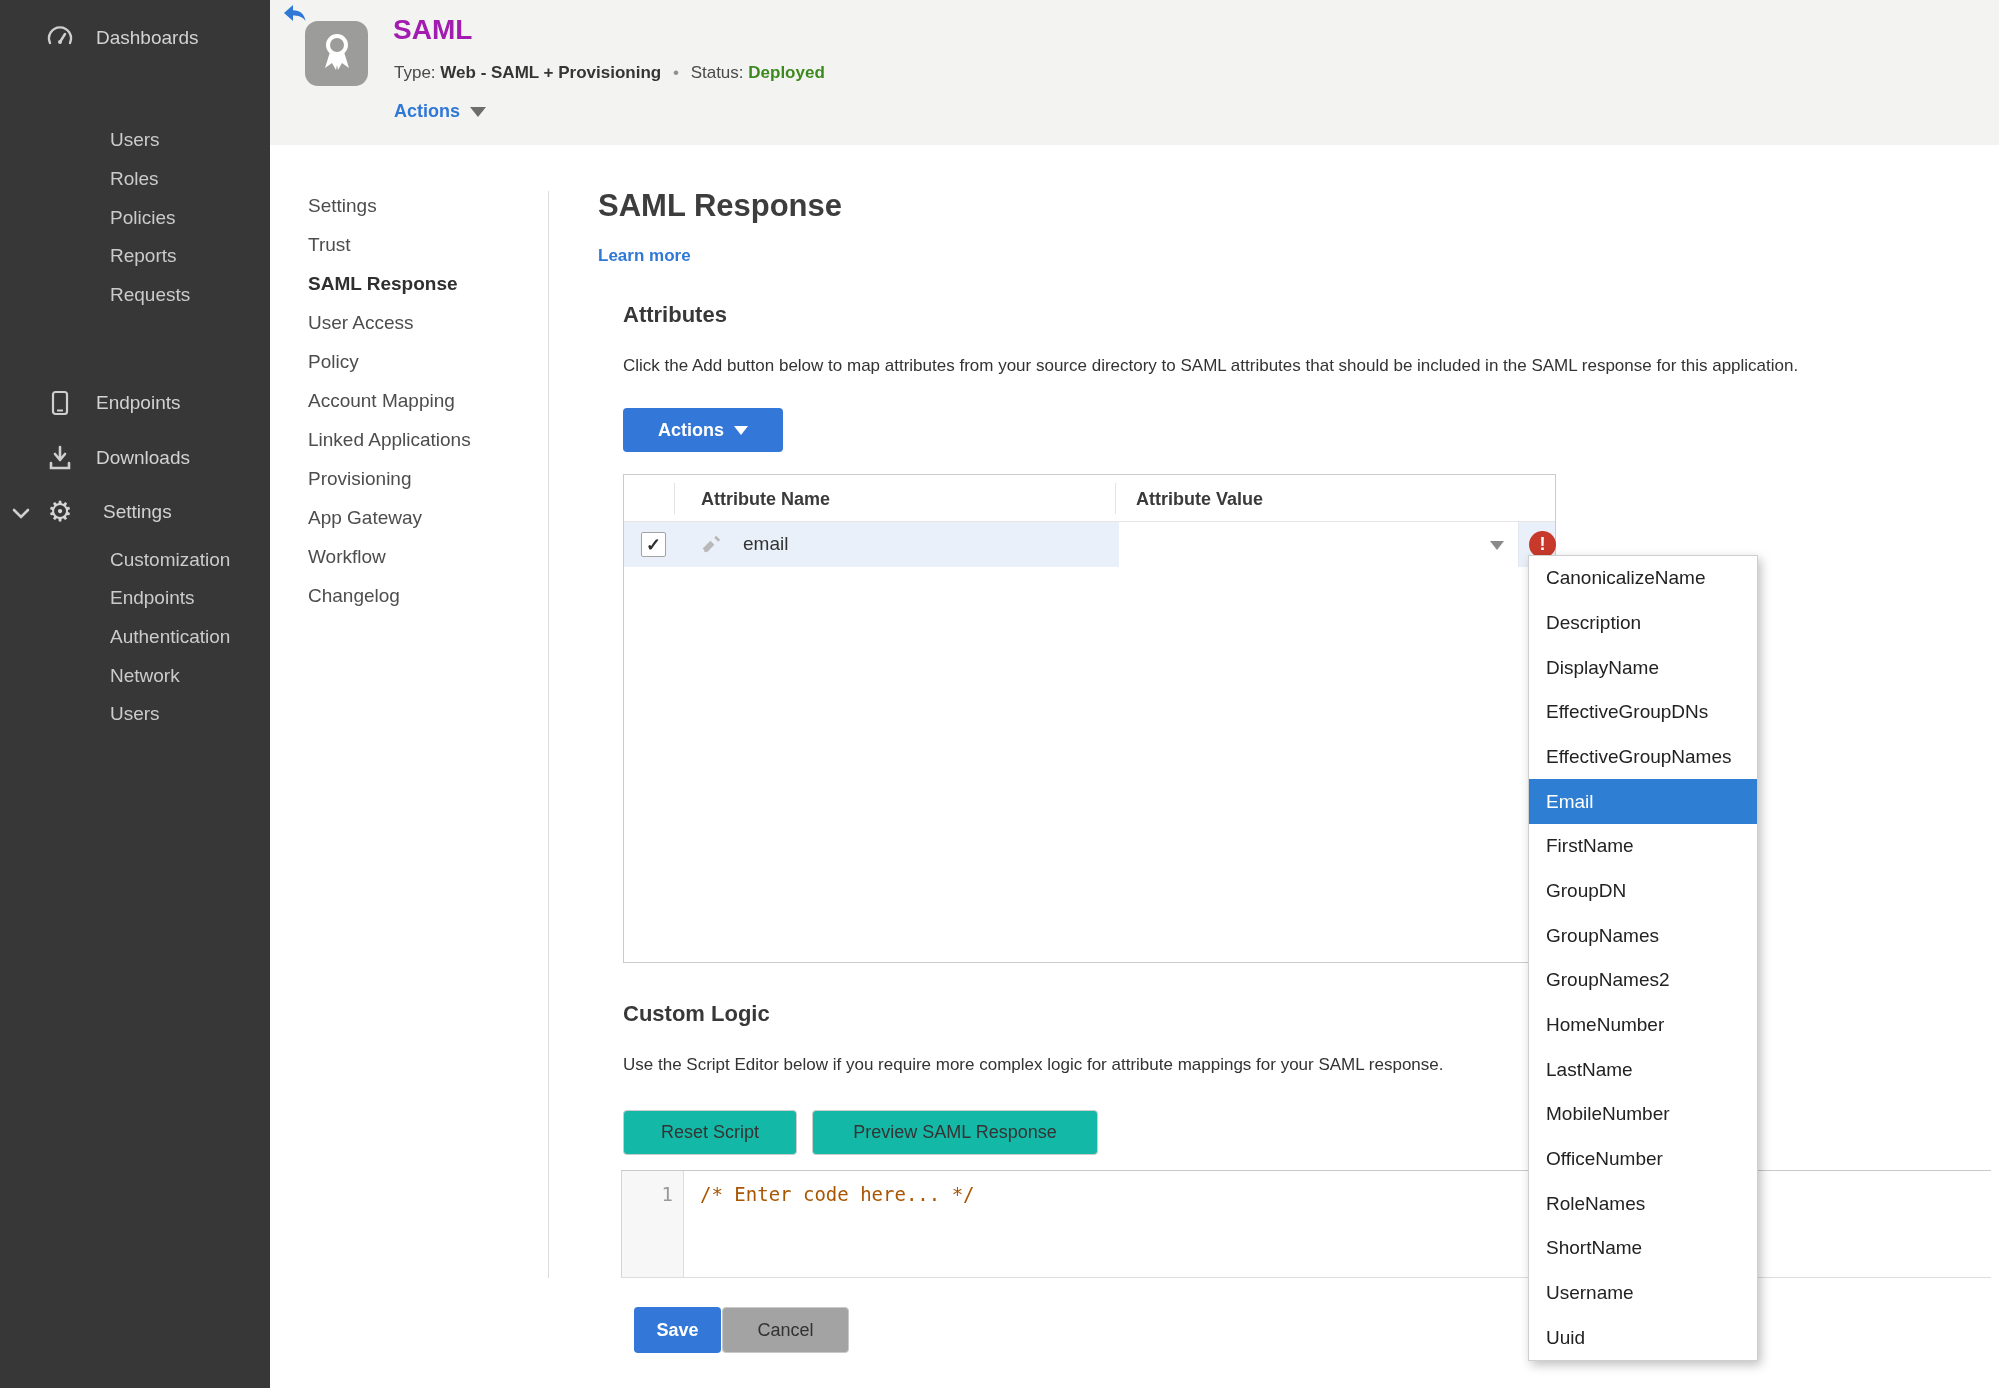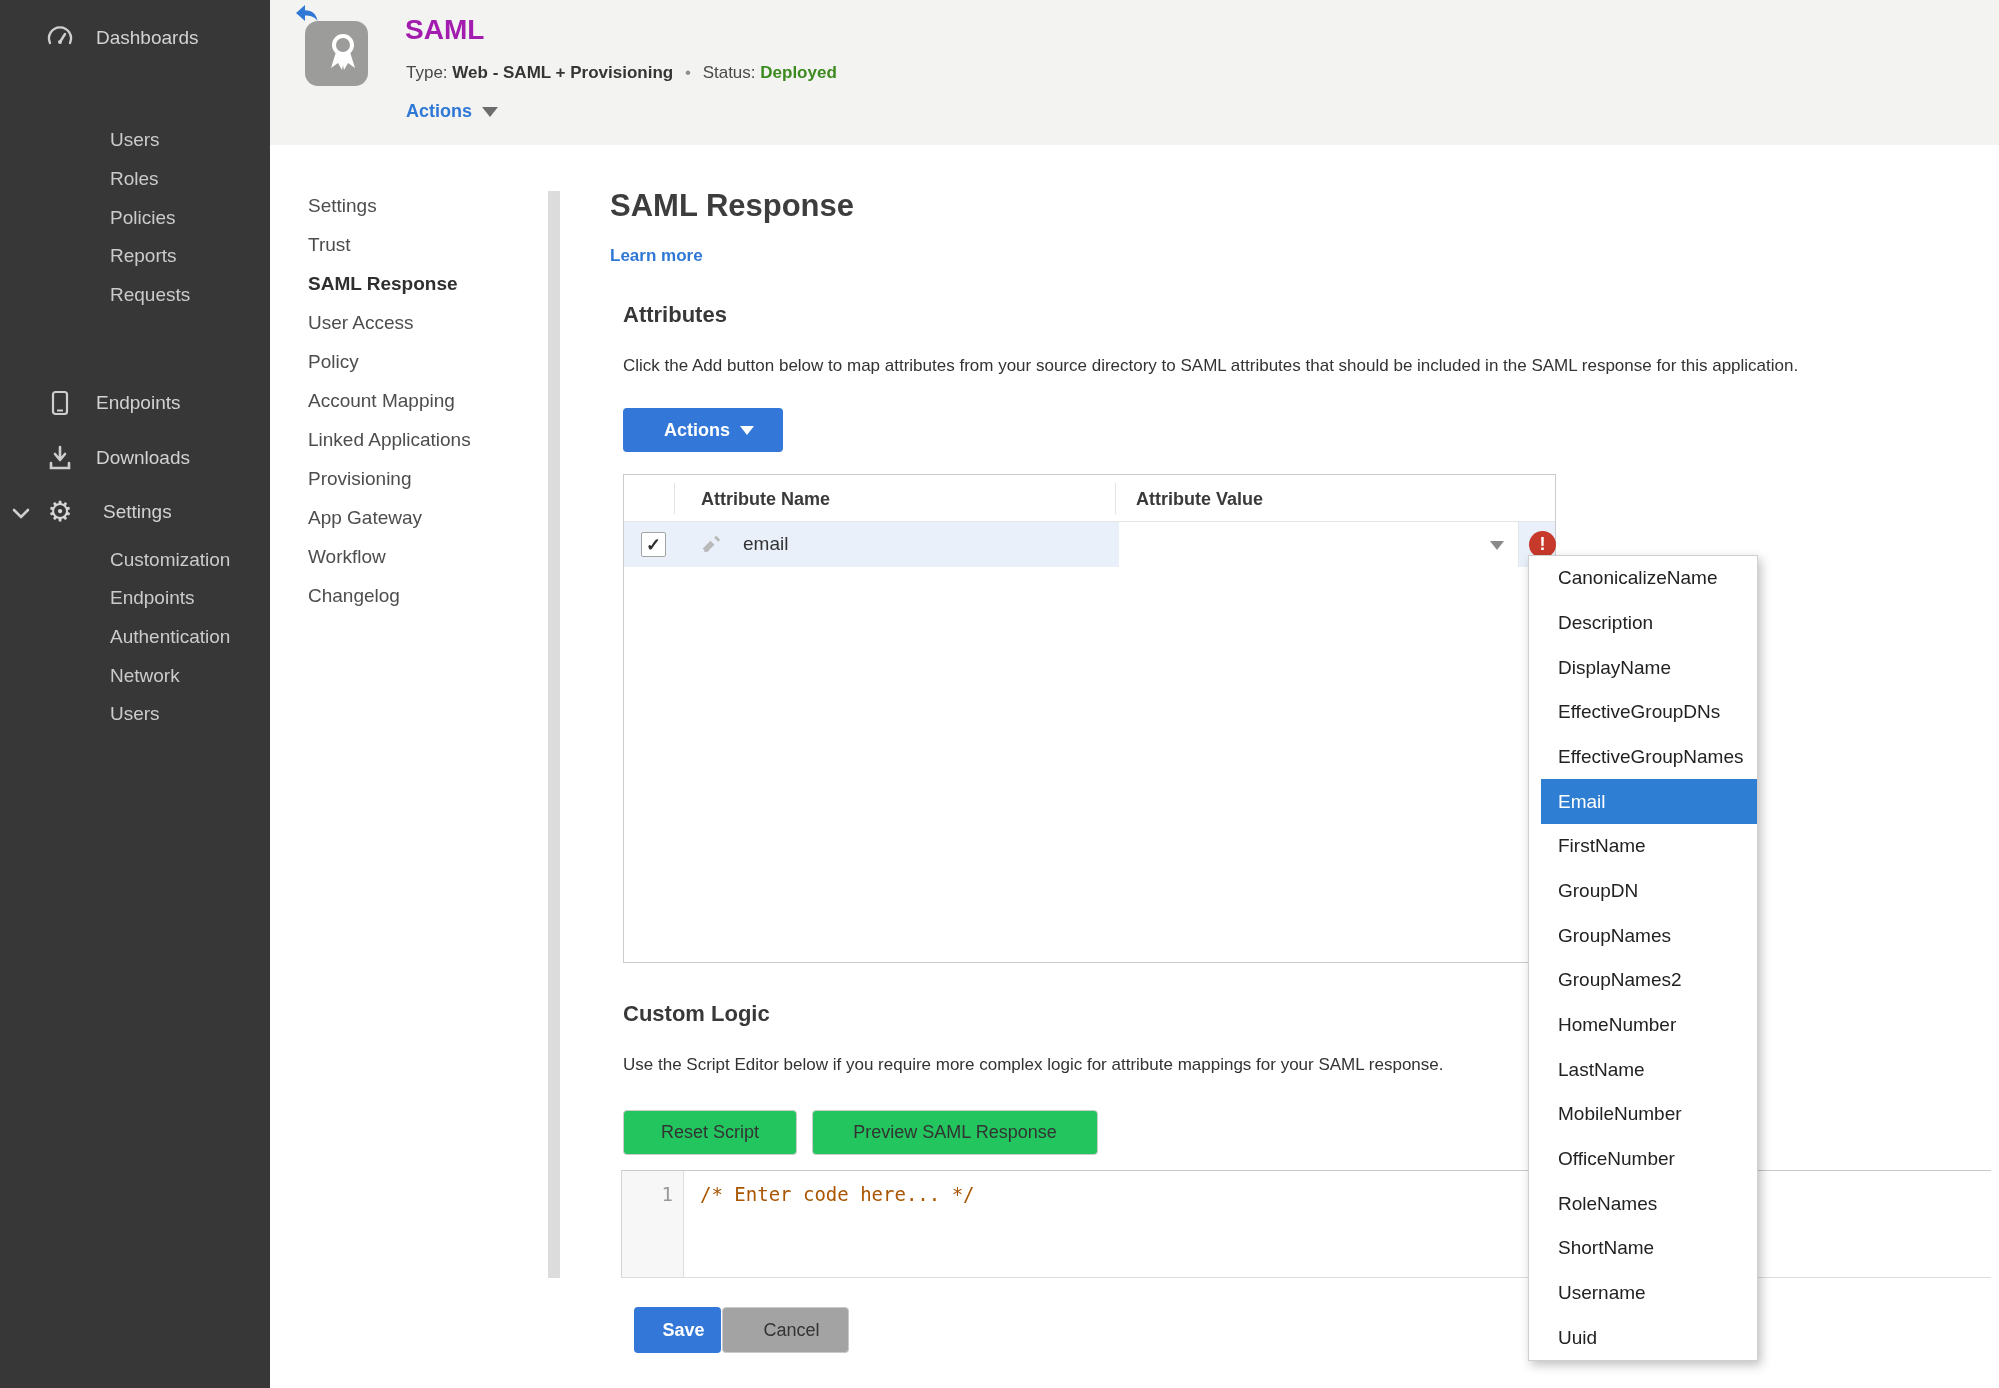--- a/index.html
+++ b/index.html
@@ -1,18 +1,18 @@
 <!DOCTYPE html>
 <html><head>
 <meta charset="utf-8">
 <style>
   * { margin:0; padding:0; box-sizing:border-box; }
   html,body { width:1999px; height:1388px; overflow:hidden; background:#ffffff;
               font-family:"Liberation Sans", sans-serif; }
-  .abs { position:absolute;padding-left:12px; }
+  .abs { position:absolute; }
   #stage { position:relative; width:1999px; height:1388px; background:#fff; }
 
   
   #sidebar { left:0; top:0; width:270px; height:1388px; background:#373737; }
   .sb-row { position:absolute; left:0; width:270px; display:flex; align-items:center; cursor:pointer; }
   .sb-row .sb-icon { position:absolute; left:46px; width:28px; height:28px; display:flex; align-items:center; justify-content:center; }
   .sb-row .sb-label { position:absolute; left:96px; font-size:19px; color:#d2d2d2; white-space:nowrap; }
   .sb-row .sb-label.grp { left:103px; }
   .sb-sub { position:absolute; left:110px; width:160px; font-size:19px; color:#cbcbcb; display:flex; align-items:center; cursor:pointer; white-space:nowrap; }
   .sb-chev { position:absolute; left:12px; width:18px; height:12px; }
@@ -67,21 +67,21 @@
   #loginuser-item { left:1116px; top:572px; width:378px; height:46px; background:#e9e9e9; border:1px solid #c6c6c6;
                     box-shadow:0 4px 8px rgba(0,0,0,0.28); display:flex; align-items:center; cursor:pointer; z-index:40; }
   #loginuser-item span { margin-left:30px; font-size:20px; color:#333; }
   #loginuser-arrow { position:absolute; right:16px; width:0; height:0; border-top:7px solid transparent; border-bottom:7px solid transparent; border-left:9px solid #8a8a8a; }
   #submenu { left:1528px; top:555px; width:230px; height:806px; background:#fff; border:1px solid #cfcfcf;
              box-shadow:3px 4px 10px rgba(0,0,0,0.25); display:flex; flex-direction:column; z-index:41; }
   .menu-item { flex:1; display:flex; align-items:center; padding-left:17px; font-size:19px; color:#222; cursor:pointer; white-space:nowrap; }
   .menu-item.selected { background:#2e7ed4; color:#ffffff; }
 
   
-  .btn-plain { position:absolute; top:1110px; height:45px; background:#22c55e; border:1px solid #cccccc; border-radius:4px;
+  .btn-plain { position:absolute; top:1110px; height:45px; background:#14b8a6; border:1px solid #cccccc; border-radius:4px;
                font-size:18px; color:#333; display:flex; align-items:center; justify-content:center; cursor:pointer; }
   #reset-btn { left:623px; width:174px; }
   #preview-btn { left:812px; width:286px; }
 
   #editor { left:621px; top:1170px; width:1370px; height:108px; border-top:1px solid #c9c9c9; border-bottom:1px solid #dddddd;
             border-left:1px solid #d5d5d5; background:#fff; }
   #gutter { position:absolute; left:0; top:0; width:62px; height:100%; background:#f7f7f7; border-right:1px solid #ddd; }
   #line-no { position:absolute; right:10px; top:12px; font-family:"DejaVu Sans Mono", monospace; font-size:19px; color:#999; }
   #code-line { position:absolute; left:78px; top:12px; font-family:"DejaVu Sans Mono", monospace; font-size:19px; color:#aa5500; white-space:pre; }
 

